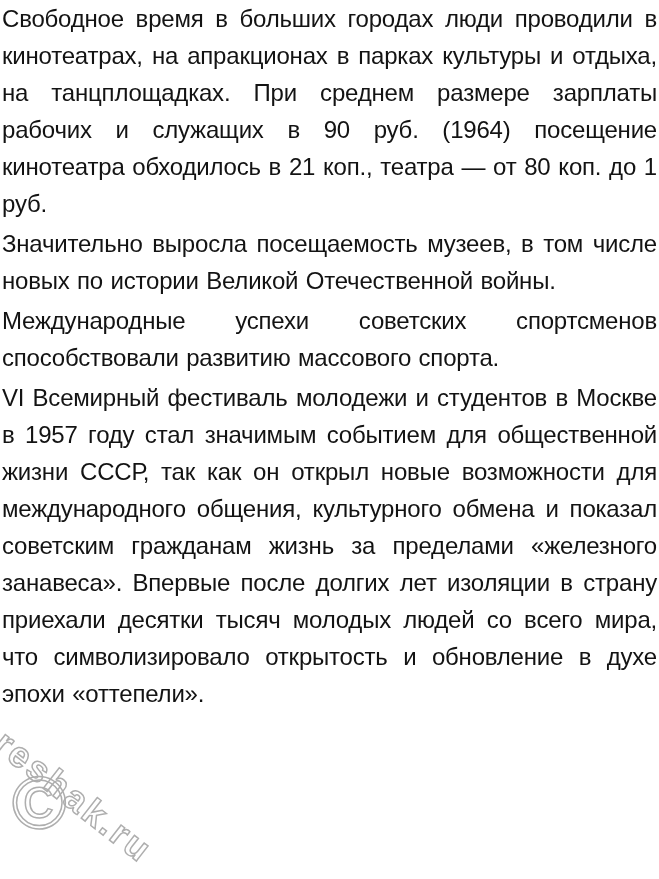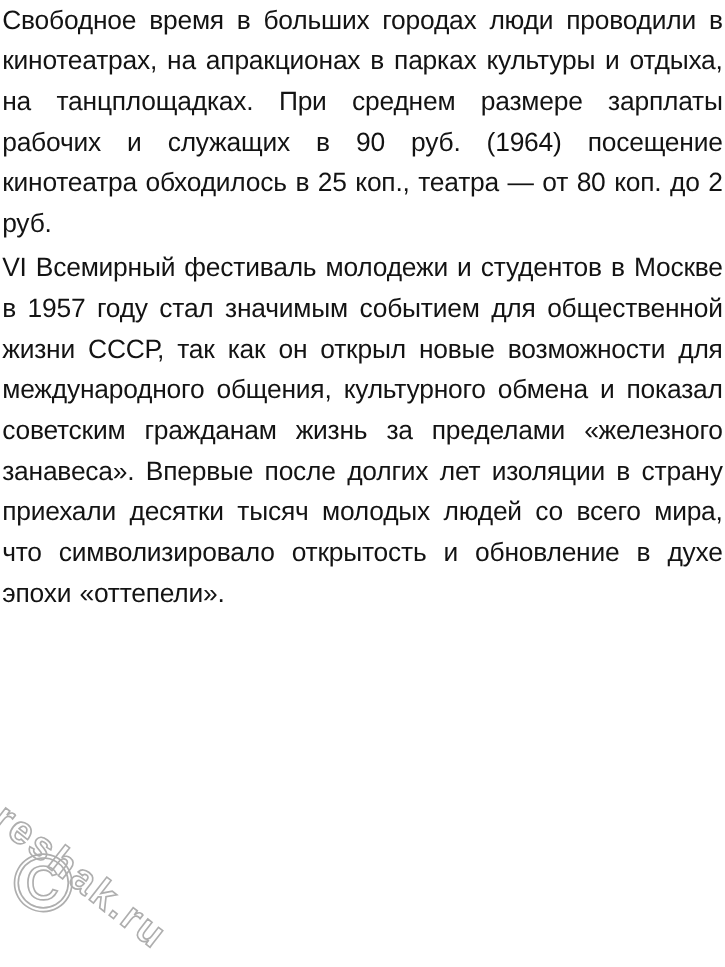--- a/index.html
+++ b/index.html
@@ -66,17 +66,19 @@
 </style>
 </head>
 <body>
 
 <div class="page">
 
   <span class="watermark-copyright">©</span>
   <span class="watermark-text">reshak.ru</span>
 
   <div class="content">
-    <p class="para">Свободное время в больших городах люди проводили в кинотеатрах, на апракционах в парках культуры и отдыха, на танцплощадках. При среднем размере зарплаты рабочих и служащих в 90 руб. (1964) посещение кинотеатра обходилось в 25 коп., театра — от 80 коп. до 2 руб.</p>
+    <p class="para">Свободное время в больших городах люди проводили в кинотеатрах, на апракционах в парках культуры и отдыха, на танцплощадках. При среднем размере зарплаты рабочих и служащих в 90 руб. (1964) посещение кинотеатра обходилось в 21 коп., театра — от 80 коп. до 1 руб.</p>
+    <p class="para">Значительно выросла посещаемость музеев, в том числе новых по истории Великой Отечественной войны.</p>
+    <p class="para">Международные успехи советских спортсменов способствовали развитию массового спорта.</p>
     <p class="para">VI Всемирный фестиваль молодежи и студентов в Москве в 1957 году стал значимым событием для общественной жизни СССР, так как он открыл новые возможности для международного общения, культурного обмена и показал советским гражданам жизнь за пределами «железного занавеса». Впервые после долгих лет изоляции в страну приехали десятки тысяч молодых людей со всего мира, что символизировало открытость и обновление в духе эпохи «оттепели».</p>
   </div>
 
 </div>
 
 </body></html>

